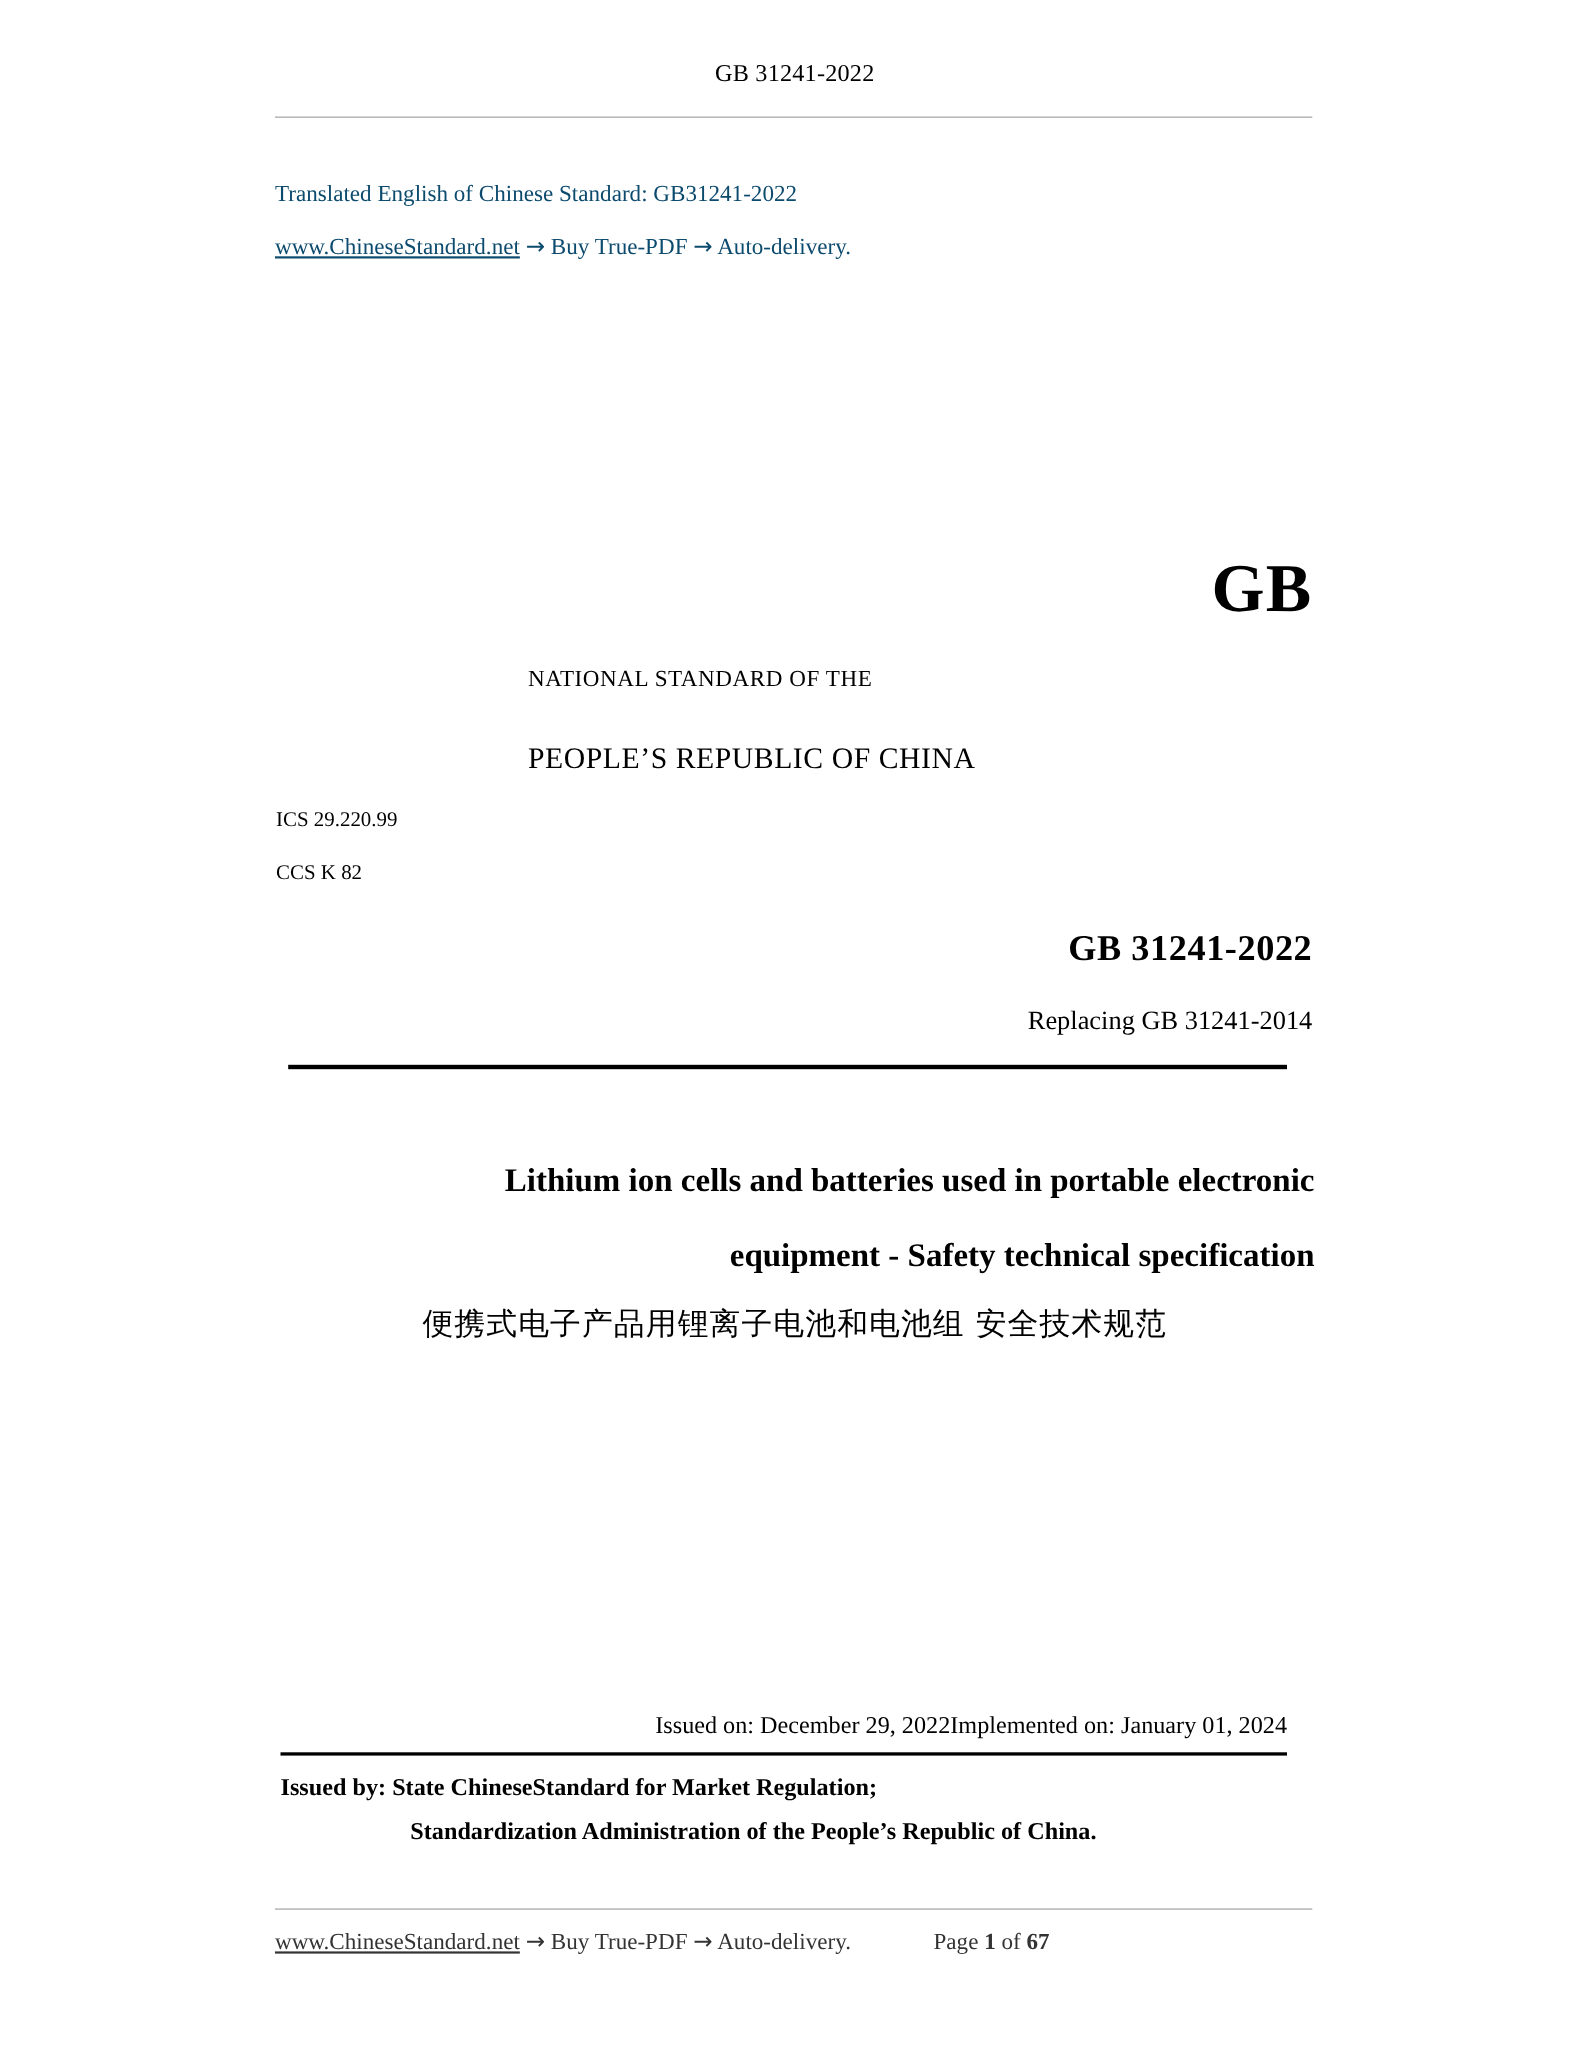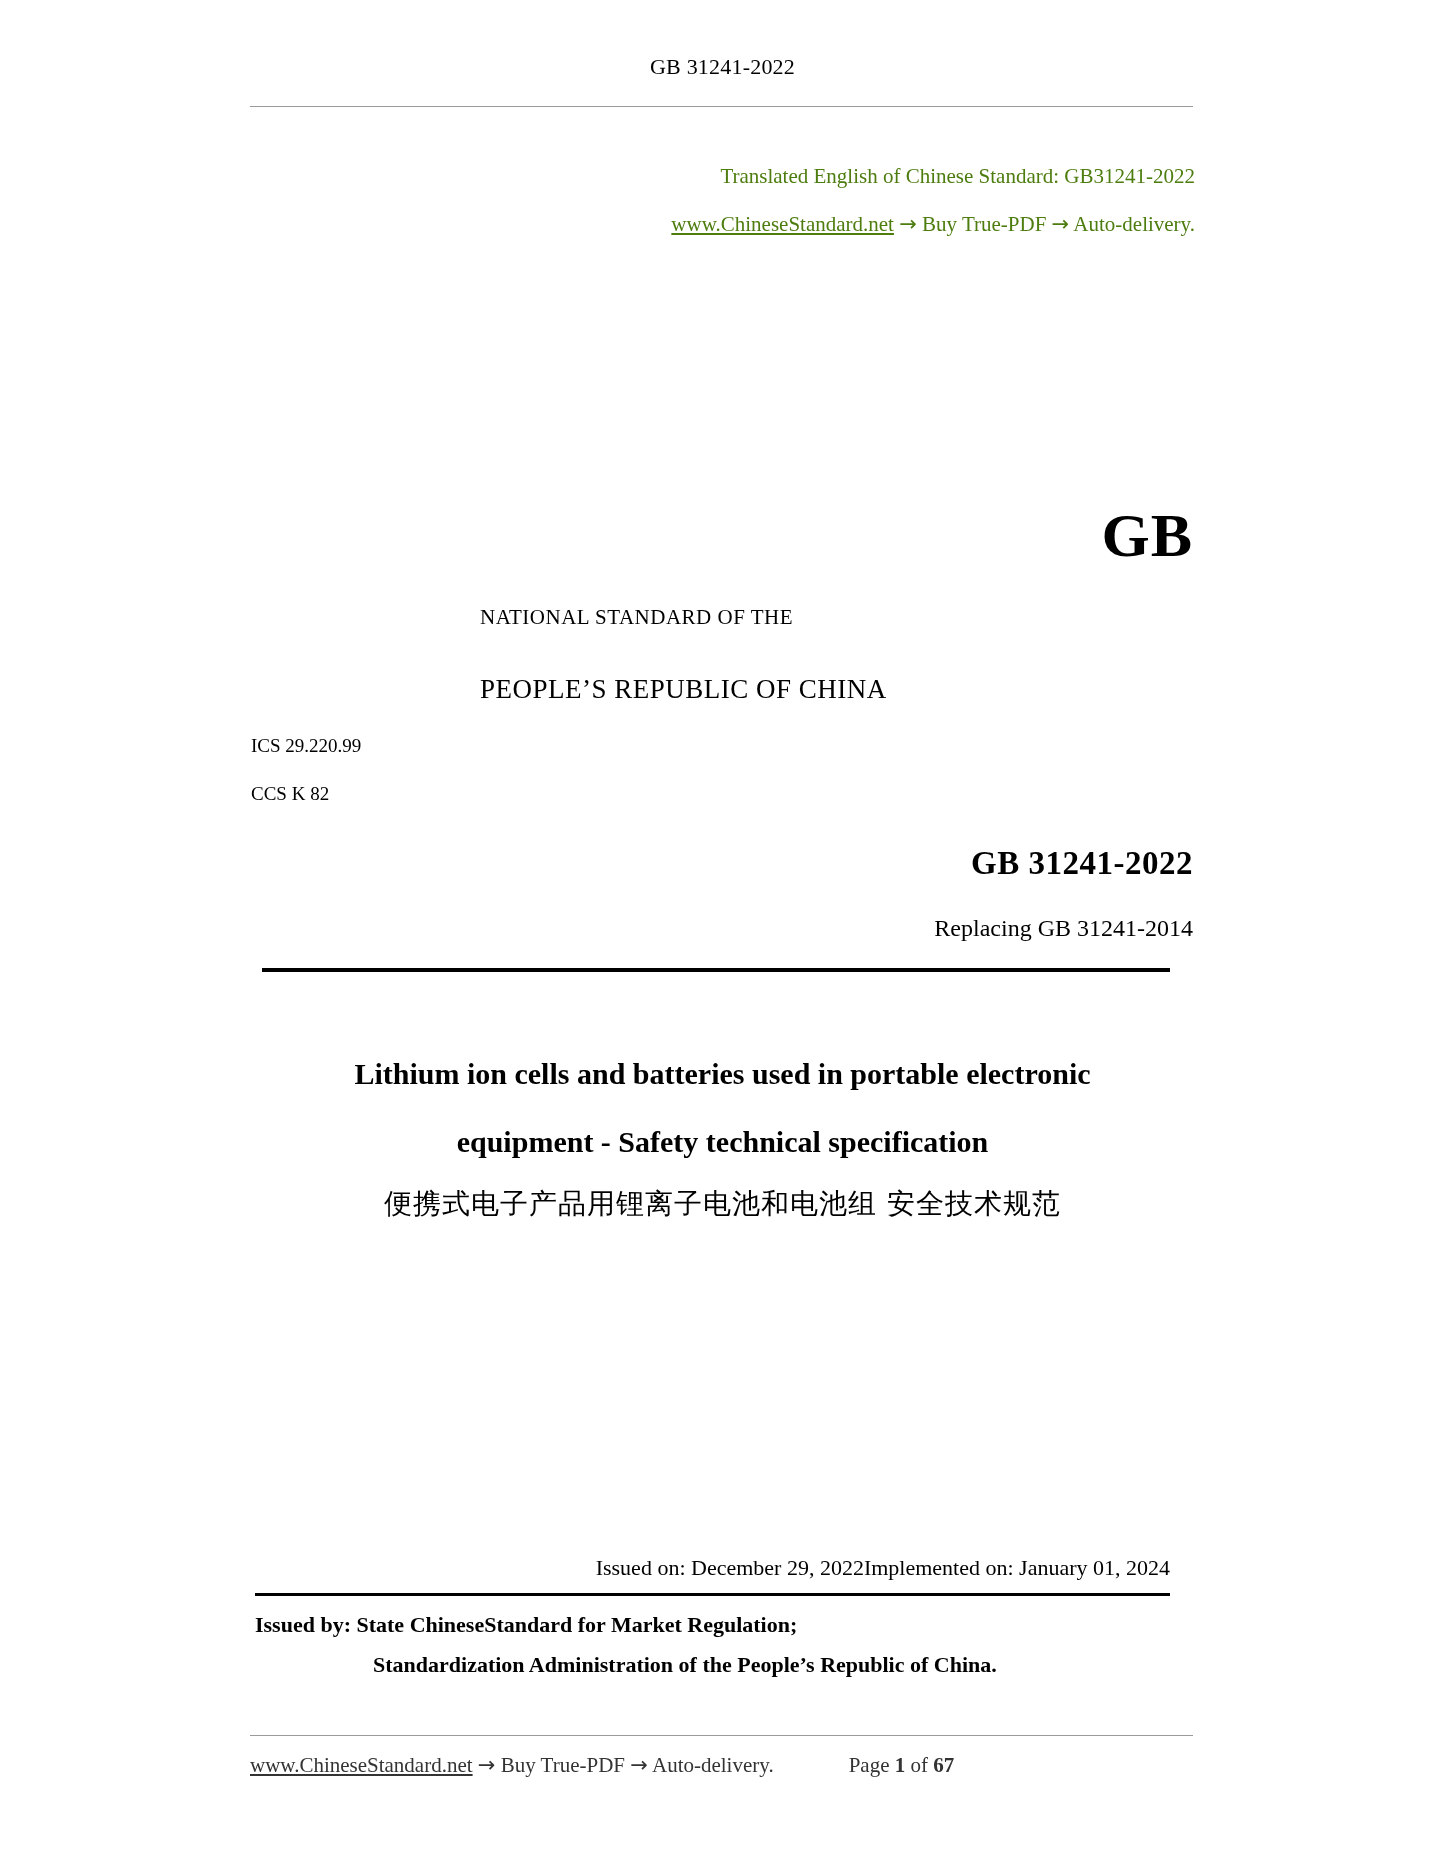--- a/index.html
+++ b/index.html
@@ -43,22 +43,22 @@
     height: 1px;
     background: #9a9a9a;
   }
 
   
   .promo {
     position: absolute;
     top: 152px;
     left: 250px;
     width: 945px;
-    text-align: right;
-    color: #4d7c0f;
+    text-align: left;
+    color: #0c4a6e;
   }
   .promo-line {
     font-size: 21px;
     line-height: 48px;
     white-space: nowrap;
   }
   .ulink {
     text-decoration: underline;
   }
 
@@ -125,21 +125,21 @@
     height: 4px;
     background: #000000;
   }
 
   
   .title-en {
     position: absolute;
     top: 1040px;
     left: 250px;
     width: 945px;
-    text-align: center;
+    text-align: right;
     font-size: 30px;
     font-weight: bold;
     line-height: 68px;
   }
   .title-cn {
     position: absolute;
     top: 1185px;
     left: 250px;
     width: 945px;
     text-align: center;

